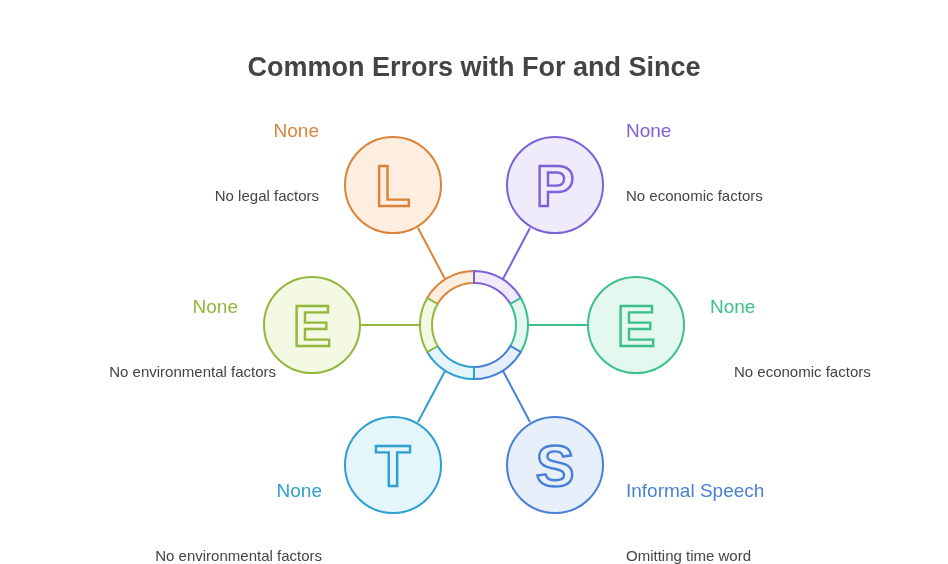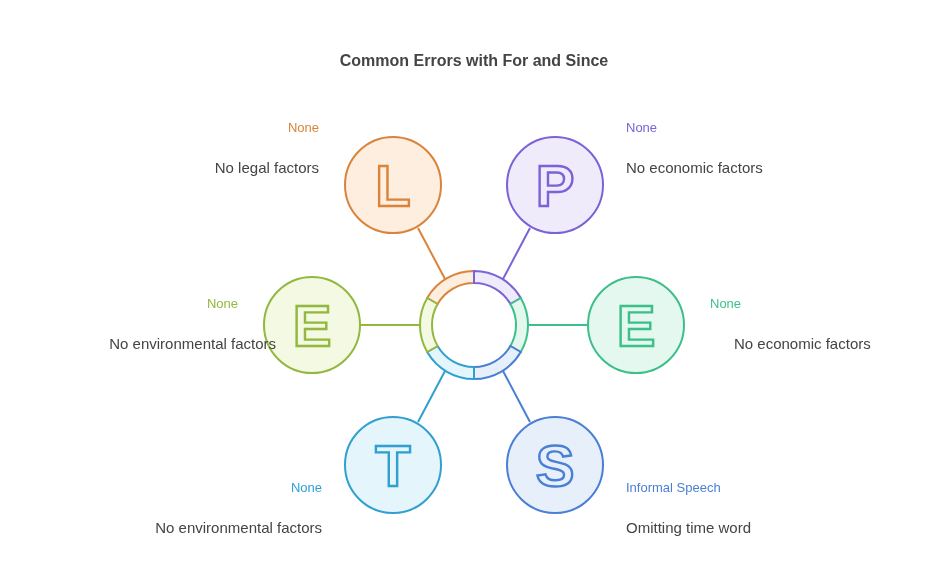--- a/index.html
+++ b/index.html
@@ -1,20 +1,20 @@
 <!DOCTYPE html>
 <html><head>
 <meta charset="utf-8">
 <style>
   html, body { margin:0; padding:0; background:#ffffff; }
   body { width:948px; height:564px; position:relative; overflow:hidden; font-family:"Liberation Sans", sans-serif; }
-  .title { position:absolute; left:0; width:948px; top:52px; text-align:center; font-size:16px; font-weight:bold; color:#444444; }
+  .title { position:absolute; left:0; width:948px; top:52px; text-align:center; font-size:27px; font-weight:bold; color:#444444; }
   svg.diagram { position:absolute; left:0; top:0; }
-  .lbl { position:absolute; font-size:13px; white-space:nowrap; }
-  .desc { position:absolute; font-size:15px; color:#444444; white-space:nowrap; }
+  .lbl { position:absolute; font-size:19px; white-space:nowrap; }
+  .desc { position:absolute; font-size:15px; color:#444444; white-space:nowrap;margin-top:28px; }
   .r { text-align:right; }
   .letter { font-family:"Liberation Sans", sans-serif; font-weight:bold; font-size:58px; fill-opacity:0; stroke-width:2.4; text-anchor:middle; }
 </style>
 </head>
 <body>
 
 <div class="title">Common Errors with For and Since</div>
 
 <svg class="diagram" width="948" height="564" viewBox="0 0 948 564">
 

